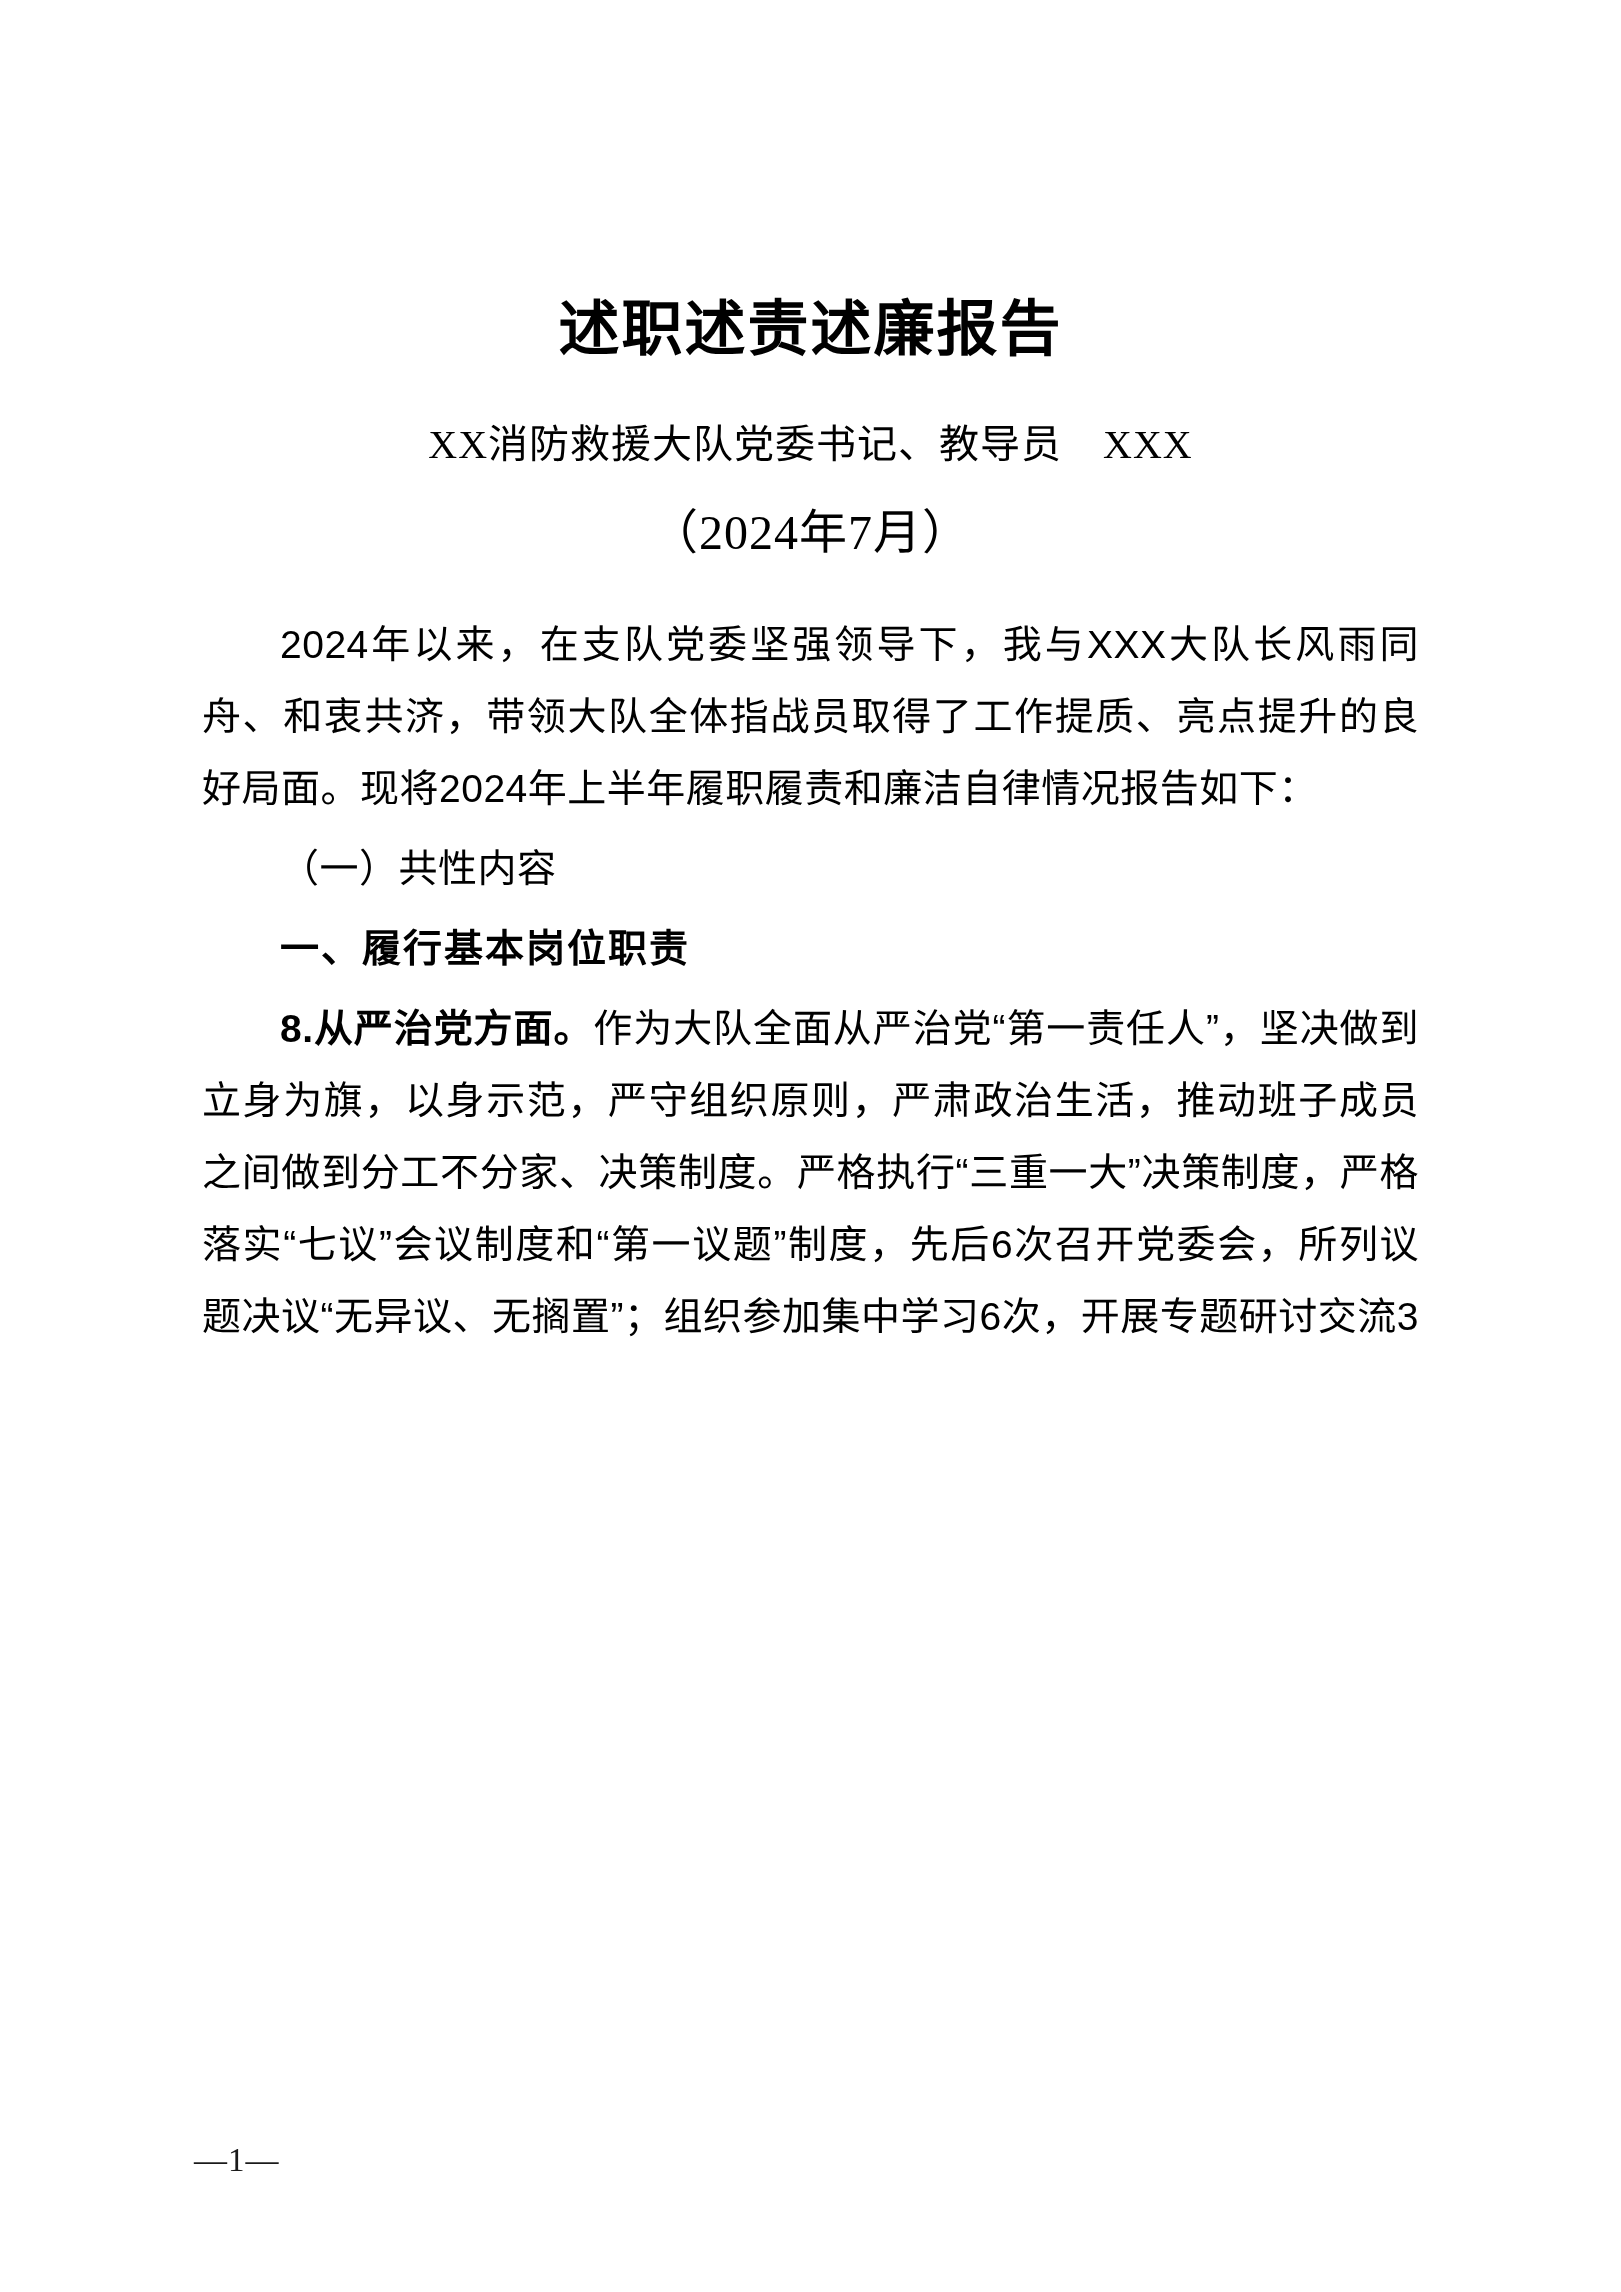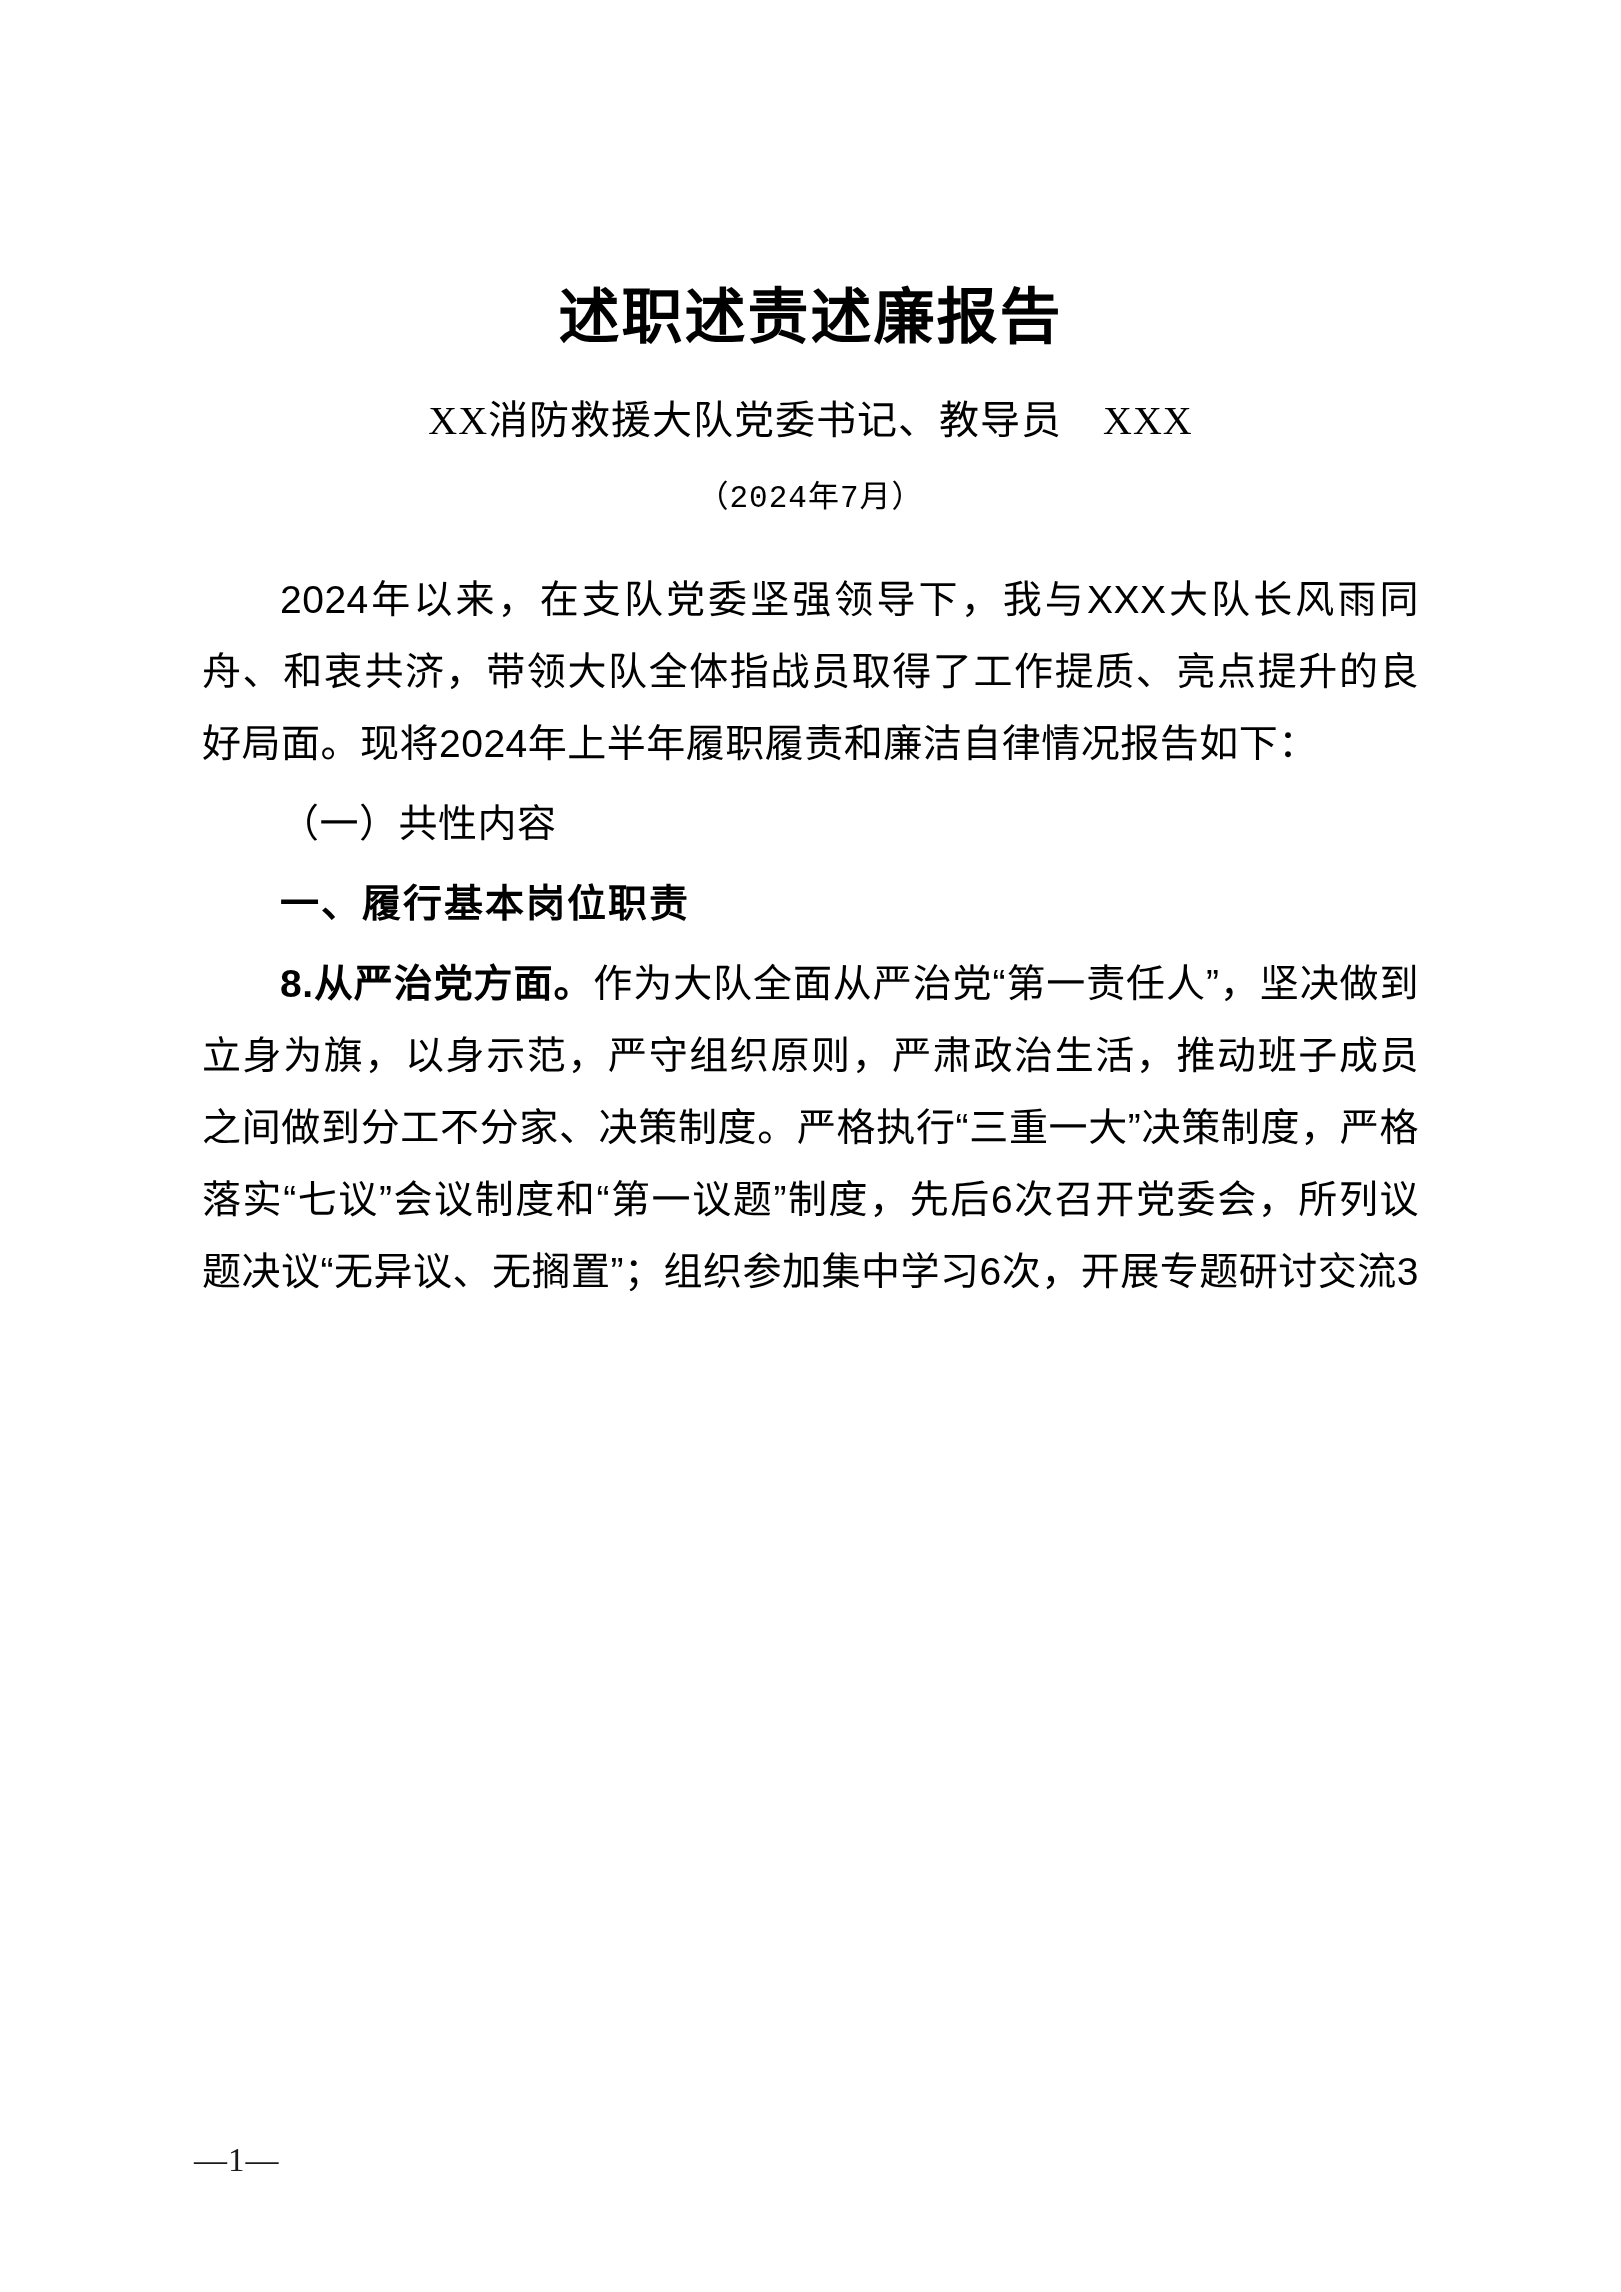--- a/index.html
+++ b/index.html
@@ -30,21 +30,21 @@
 
   
   .content {
     position: absolute;
     left: 194px;
     top: 0;
     width: 1233px;
   }
 
   .doc-title {
-    margin: 4px;
+    margin: 16px;
     padding-top: 282px;
     text-align: center;
     font-size: 61px;
     font-weight: bold;
     letter-spacing: 2px;
     line-height: 1.05;
     font-family: "Liberation Serif", "DejaVu Serif", serif;
   }
 
   .doc-subtitle {
@@ -55,24 +55,24 @@
     font-weight: normal;
     letter-spacing: 1px;
     line-height: 1.2;
     font-family: "Liberation Serif", "DejaVu Serif", serif;
   }
 
   .doc-date {
     margin: 0;
     padding-top: 35px;
     text-align: center;
-    font-size: 31px;
+    font-size: 48px;
     letter-spacing: 1px;
     line-height: 1.2;
-    font-family: Liberation Mono, monospace;
+    font-family: Liberation Serif, serif;
   }
 
   .body-block {
     margin: 0;
     padding-top: 39px;
   }
 
   p.para {
     margin: 8px;
     font-size: 39px;

